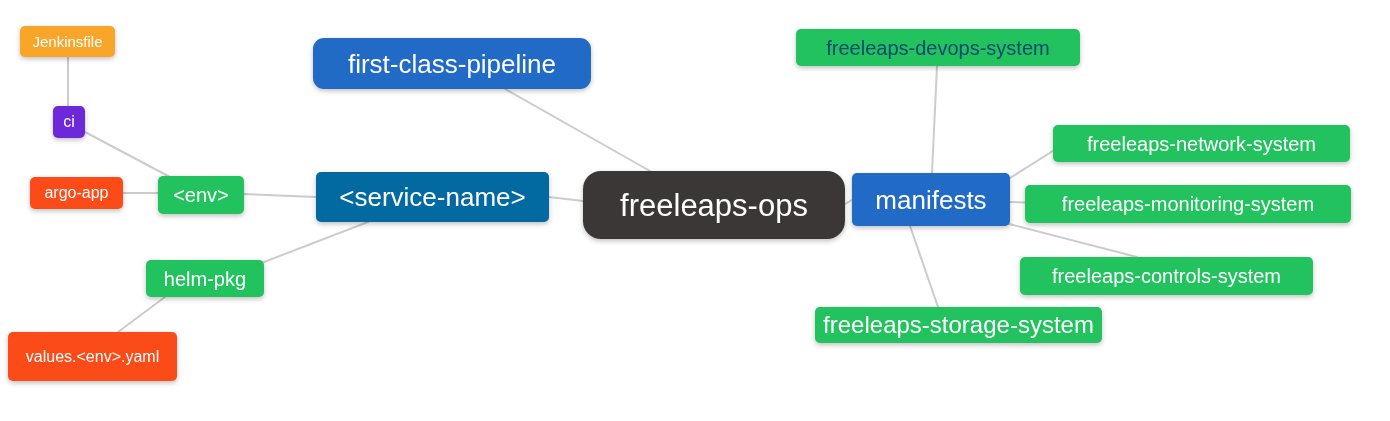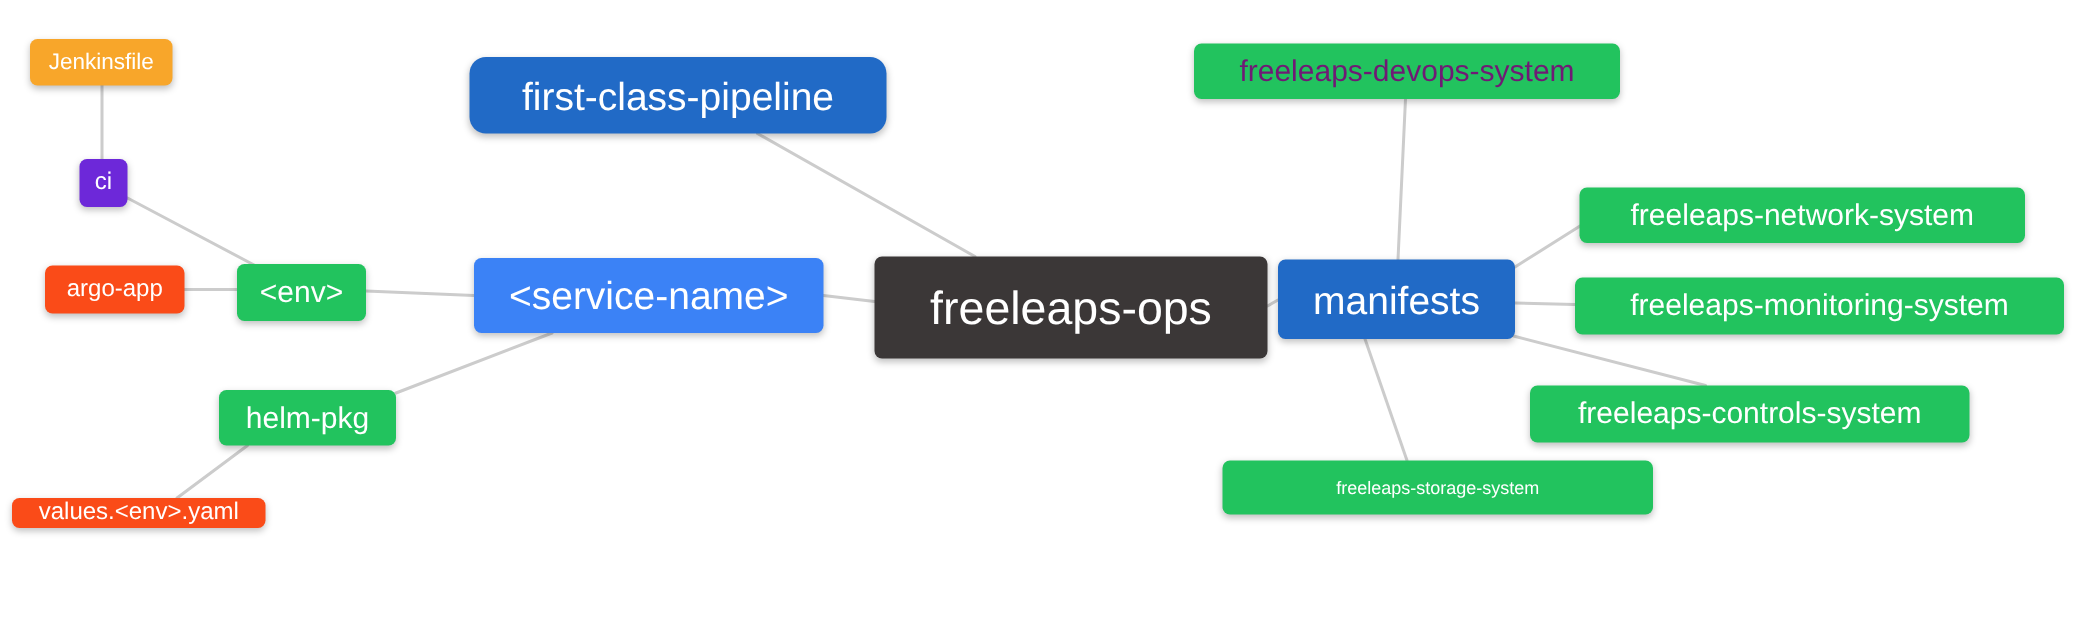--- a/index.html
+++ b/index.html
@@ -35,30 +35,30 @@
     white-space: nowrap;
     cursor: default;
     line-height: 1;
   }
   
   #n-jenkinsfile { left: 20px;   top: 26px;  width: 95px;  height: 31px; font-size: 15px; }
   #n-ci          { left: 53px;   top: 106px; width: 32px;  height: 32px; font-size: 16px; }
   #n-argo-app    { left: 30px;   top: 177px; width: 93px;  height: 32px; font-size: 16px; }
   #n-env         { left: 158px;  top: 176px; width: 86px;  height: 38px; font-size: 20px; }
   #n-helm-pkg    { left: 146px;  top: 260px; width: 118px; height: 37px; font-size: 20px; }
-  #n-values      { left: 8px;    top: 332px; width: 169px; height: 20px; font-size: 16px; }
+  #n-values      { left: 8px;    top: 332px; width: 169px; height: 49px; font-size: 16px; }
   #n-fcp         { left: 313px;  top: 38px;  width: 278px; height: 51px; font-size: 26px; }
   #n-service     { left: 316px;  top: 172px; width: 233px; height: 50px; font-size: 26px; }
   #n-ops         { left: 583px;  top: 171px; width: 262px; height: 68px; font-size: 31px; }
   #n-manifests   { left: 852px;  top: 173px; width: 158px; height: 53px; font-size: 26px; }
   #n-devops      { left: 796px;  top: 29px;  width: 284px; height: 37px; font-size: 20px; }
   #n-network     { left: 1053px; top: 125px; width: 297px; height: 37px; font-size: 20px; }
-  #n-monitoring  { left: 1050px; top: 185px; width: 326px; height: 38px; font-size: 20px; }
+  #n-monitoring  { left: 1025px; top: 185px; width: 326px; height: 38px; font-size: 20px; }
   #n-controls    { left: 1020px; top: 257px; width: 293px; height: 38px; font-size: 20px; }
-  #n-storage     { left: 815px;  top: 307px; width: 287px; height: 36px; font-size: 12px; }
+  #n-storage     { left: 815px;  top: 307px; width: 287px; height: 36px; font-size: 24px; }
 </style>
 </head>
 <body>
 
 <div id="canvas" style="background-color: rgb(255, 255, 255);">
 
   <svg id="edges" xmlns="http://www.w3.org/2000/svg" viewBox="0 0 1390 421">
     <line x1="68" y1="57" x2="68" y2="106" stroke="#cccccc"></line>
     <line x1="85" y1="132" x2="170" y2="177" stroke="#cccccc"></line>
     <line x1="123" y1="193" x2="158" y2="193" stroke="#cccccc"></line>
@@ -75,22 +75,22 @@
     <line x1="910" y1="226" x2="938" y2="307" stroke="#cccccc"></line>
   </svg>
 
   <div class="node" id="n-jenkinsfile" style="background-color: rgb(248, 166, 42); color: rgb(255, 255, 255);">Jenkinsfile</div>
   <div class="node" id="n-ci" style="background-color: #6d28d9; color: rgb(255, 255, 255);">ci</div>
   <div class="node" id="n-argo-app" style="background-color: rgb(250, 75, 24); color: rgb(255, 255, 255);">argo-app</div>
   <div class="node" id="n-env" style="background-color: rgb(34, 195, 94); color: rgb(255, 255, 255);">&lt;env&gt;</div>
   <div class="node" id="n-helm-pkg" style="background-color: rgb(34, 195, 94); color: rgb(255, 255, 255);">helm-pkg</div>
   <div class="node" id="n-values" style="background-color: rgb(250, 75, 24); color: rgb(255, 255, 255);">values.&lt;env&gt;.yaml</div>
   <div class="node" id="n-fcp" style="background-color: rgb(33, 106, 198); color: rgb(255, 255, 255); border-radius: 11px;">first-class-pipeline</div>
-  <div class="node" id="n-service" style="background-color: #3b82f6; color: rgb(255, 255, 255);">&lt;service-name&gt;</div>
-  <div class="node" id="n-ops" style="background-color: rgb(59, 55, 55); color: rgb(255, 255, 255);">freeleaps-ops</div>
+  <div class="node" id="n-service" style="background-color: #0369a1; color: rgb(255, 255, 255);">&lt;service-name&gt;</div>
+  <div class="node" id="n-ops" style="background-color: rgb(59, 55, 55); color: rgb(255, 255, 255); border-radius: 18px;">freeleaps-ops</div>
   <div class="node" id="n-manifests" style="background-color: rgb(33, 106, 198); color: rgb(255, 255, 255);">manifests</div>
-  <div class="node" id="n-devops" style="background-color: rgb(34, 195, 94); color: #701a75;">freeleaps-devops-system</div>
+  <div class="node" id="n-devops" style="background-color: rgb(34, 195, 94); color: #0c4a6e;">freeleaps-devops-system</div>
   <div class="node" id="n-network" style="background-color: rgb(34, 195, 94); color: rgb(255, 255, 255);">freeleaps-network-system</div>
   <div class="node" id="n-monitoring" style="background-color: rgb(34, 195, 94); color: rgb(255, 255, 255);">freeleaps-monitoring-system</div>
   <div class="node" id="n-controls" style="background-color: rgb(34, 195, 94); color: rgb(255, 255, 255);">freeleaps-controls-system</div>
   <div class="node" id="n-storage" style="background-color: rgb(34, 195, 94); color: rgb(255, 255, 255);">freeleaps-storage-system</div>
 
 </div>
 
 </body></html>

